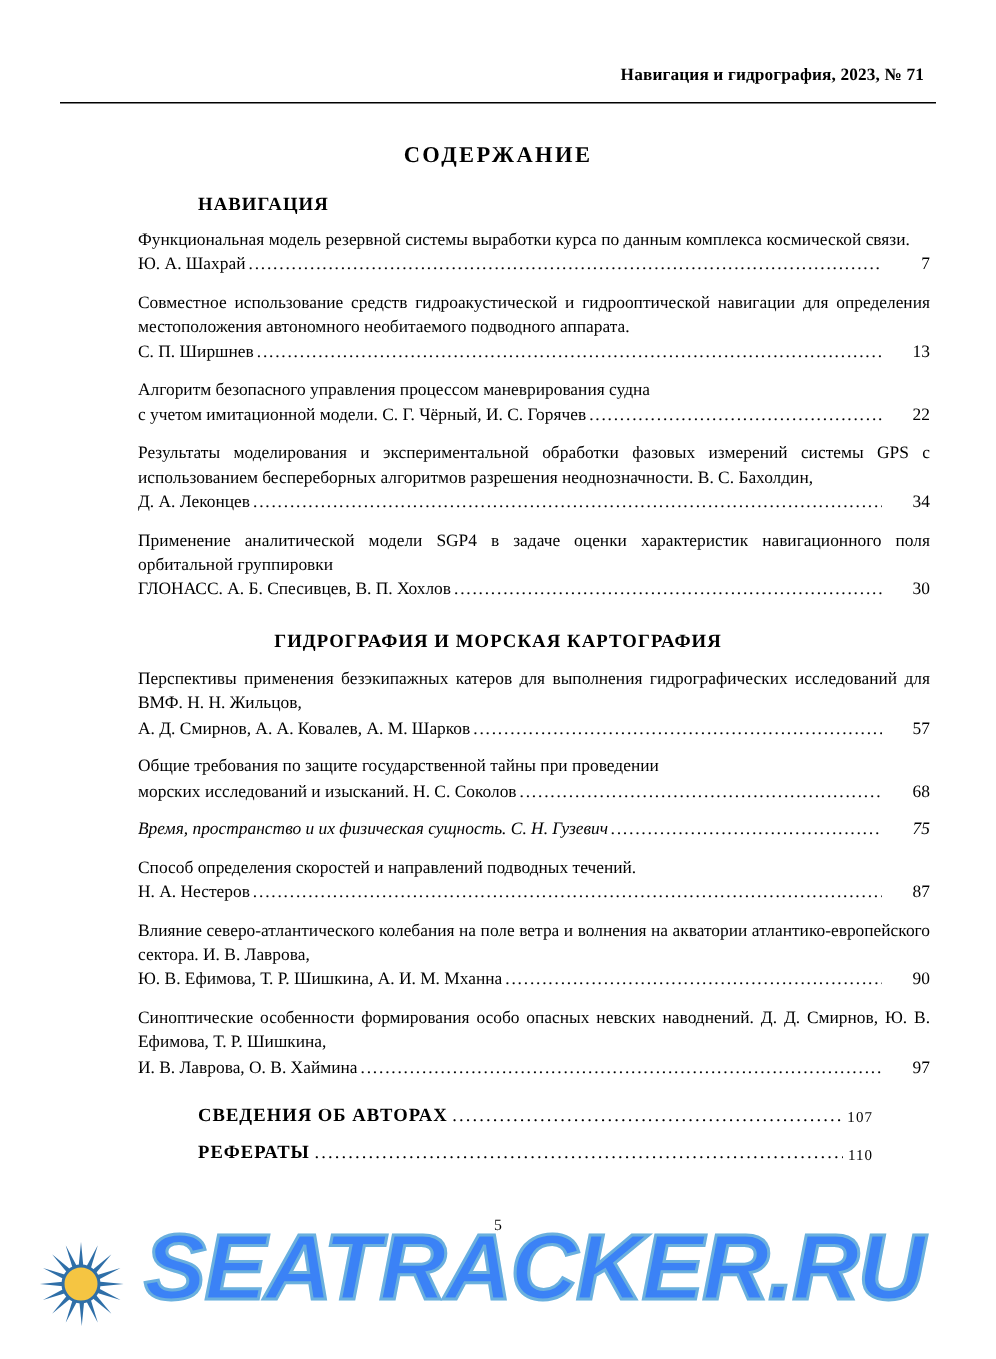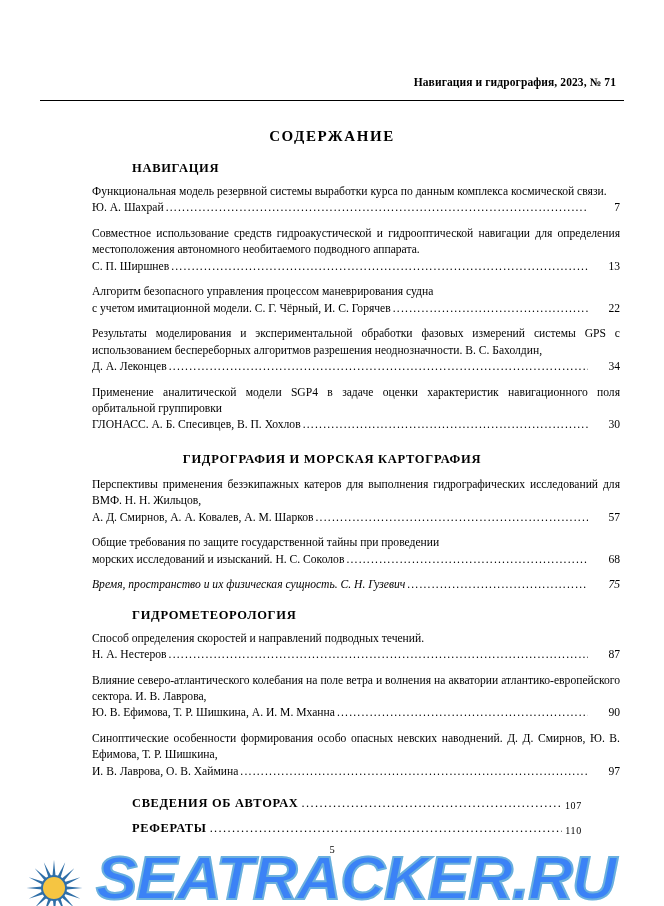--- a/index.html
+++ b/index.html
@@ -14,21 +14,20 @@
     color: #000000;
     position: relative;
     overflow: hidden;
   }
   .page {
     position: relative;
     width: 664px;
     height: 697px;
     box-sizing: border-box;
     padding: 16px;
-    margin-top: 32px;
   }
   .running-head {
     position: absolute;
     top: 44px;
     right: 48px;
     font-family: "Liberation Serif", serif;
     font-size: 11.5px;
     font-weight: bold;
     letter-spacing: 0.1px;
   }
@@ -266,21 +265,20 @@
             </div>
           </div>
           <div class="entry" style="padding-right: 0px; font-style: italic;">
             <div class="tail-line">
               <span class="tl-text">Время, пространство и их физическая сущность. С. Н. Гузевич</span>
               <span class="tl-dots">.......................................................................................................................................................................................................</span>
               <span class="tl-page">75</span>
             </div>
           </div>
         </div>
-        <div class="section-head">ГИДРОМЕТЕОРОЛОГИЯ</div>
         <div class="entries">
           <div class="entry" style="padding-right: 0px;">
             <div>Способ определения скоростей и направлений подводных течений.</div>
             <div class="tail-line">
               <span class="tl-text">Н. А. Нестеров</span>
               <span class="tl-dots">.......................................................................................................................................................................................................</span>
               <span class="tl-page">87</span>
             </div>
           </div>
           <div class="entry" style="padding-right: 0px;">

